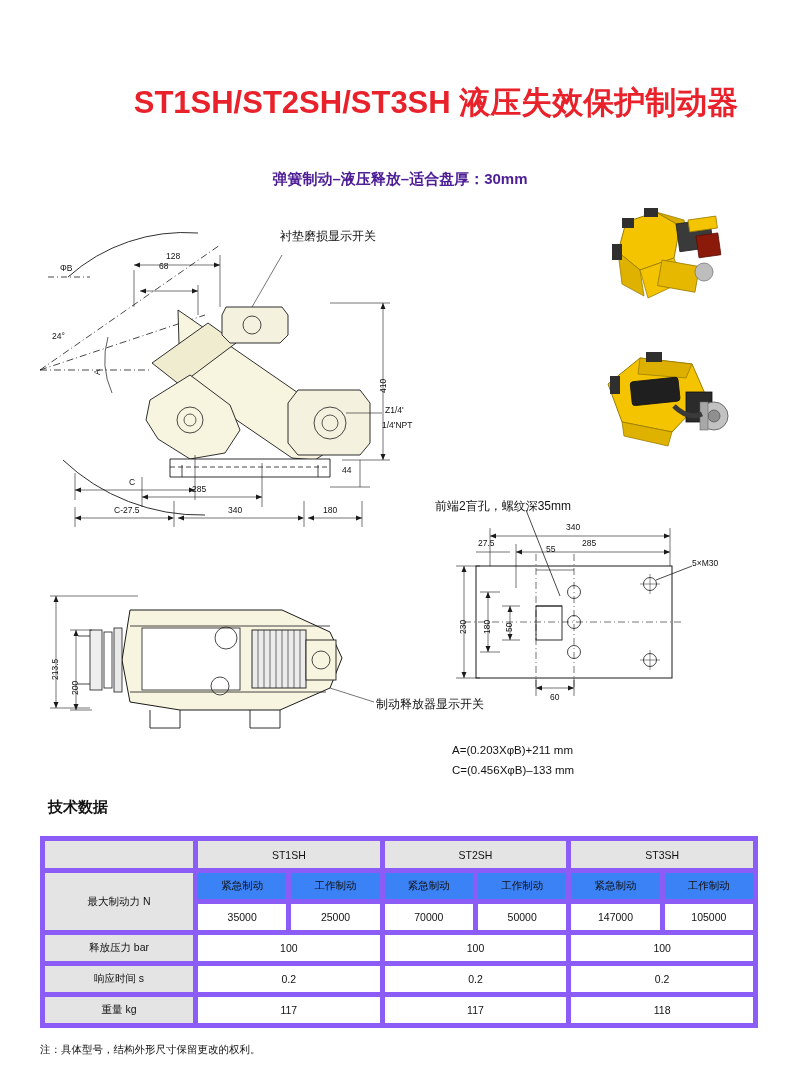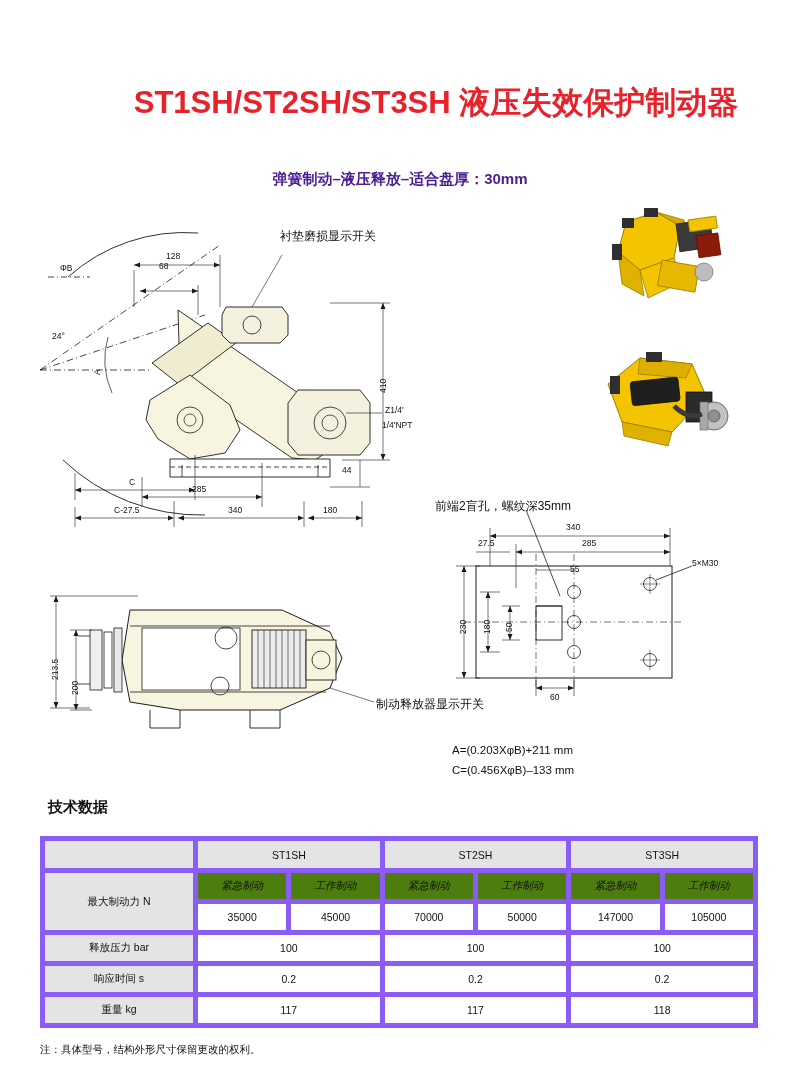--- a/index.html
+++ b/index.html
@@ -110,22 +110,21 @@
     background: #e4e4e4;
     font-weight: normal;
     height: 27px;
   }
   table.tech td.rowlabel {
     background: #e4e4e4;
     width: 148px;
     text-align: center;
   }
   table.tech td.sub {
-    background: #4d7c0f;
-    font-style: italic;
+    background: #3b82f6;
   }
   .note {
     position: absolute;
     left: 40px;
     top: 1043px;
     font-size: 10.5px;
     color: #111;
   }
 
   svg { display: block; }
@@ -416,21 +415,21 @@
         <polygon points="70,118 67.5,124 72.5,124"></polygon>
         <polygon points="70,152 67.5,146 72.5,146"></polygon>
         <polygon points="96,200 102,197.5 102,202.5"></polygon>
         <polygon points="134,200 128,197.5 128,202.5"></polygon>
       </g>
     </svg>
     <div class="leaderlabel" style="left:-5px;top:10px;">前端2盲孔，螺纹深35mm</div>
     <div class="dimtext" style="left:126px;top:34px;">340</div>
     <div class="dimtext" style="left:142px;top:50px;">285</div>
     <div class="dimtext" style="left:38px;top:50px;">27.5</div>
-    <div class="dimtext" style="left:106px;top:76px;margin-left:24px;">55</div>
+    <div class="dimtext" style="left:106px;top:56px;">55</div>
     <div class="dimtext" style="left:252px;top:70px;">5×M30</div>
     <div class="dimtext vert" style="left:18px;top:146px;">230</div>
     <div class="dimtext vert" style="left:42px;top:146px;">180</div>
     <div class="dimtext vert" style="left:64px;top:144px;">50</div>
     <div class="dimtext" style="left:110px;top:204px;">60</div>
   </div>
 
   <div class="formulas">
     <div>A=(0.203XφB)+211 mm</div>
     <div>C=(0.456XφB)–133 mm</div>
@@ -450,21 +449,21 @@
         <td class="rowlabel" rowspan="2">最大制动力  N</td>
         <td class="sub">紧急制动</td>
         <td class="sub">工作制动</td>
         <td class="sub">紧急制动</td>
         <td class="sub">工作制动</td>
         <td class="sub">紧急制动</td>
         <td class="sub">工作制动</td>
       </tr>
       <tr>
         <td>35000</td>
-        <td>45000</td>
+        <td>25000</td>
         <td>70000</td>
         <td>50000</td>
         <td>147000</td>
         <td>105000</td>
       </tr>
       <tr>
         <td class="rowlabel">释放压力  bar</td>
         <td colspan="2">100</td>
         <td colspan="2">100</td>
         <td colspan="2">100</td>

